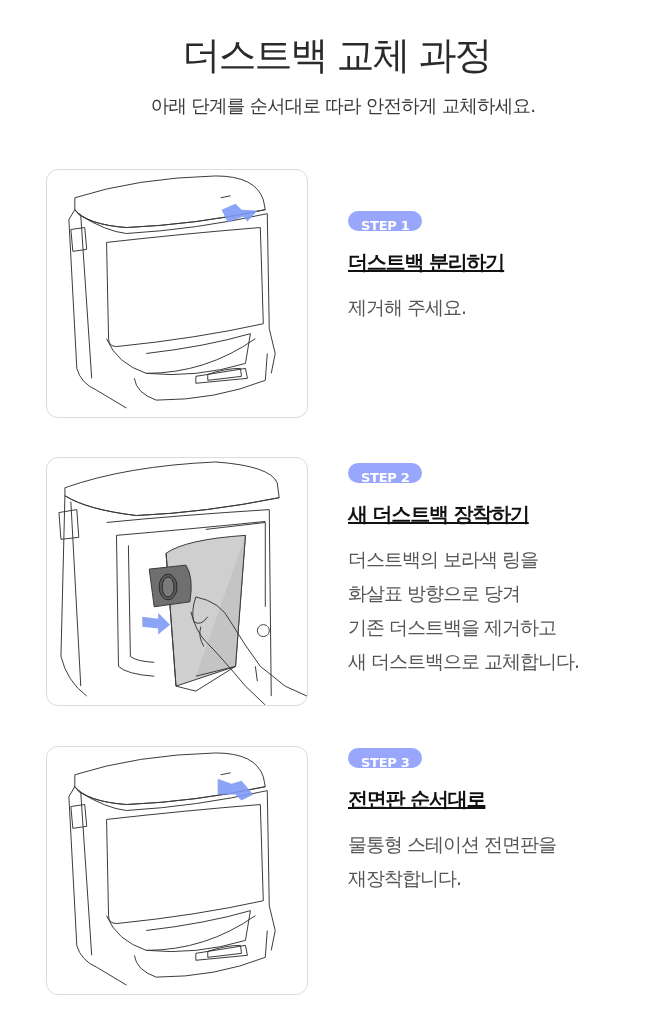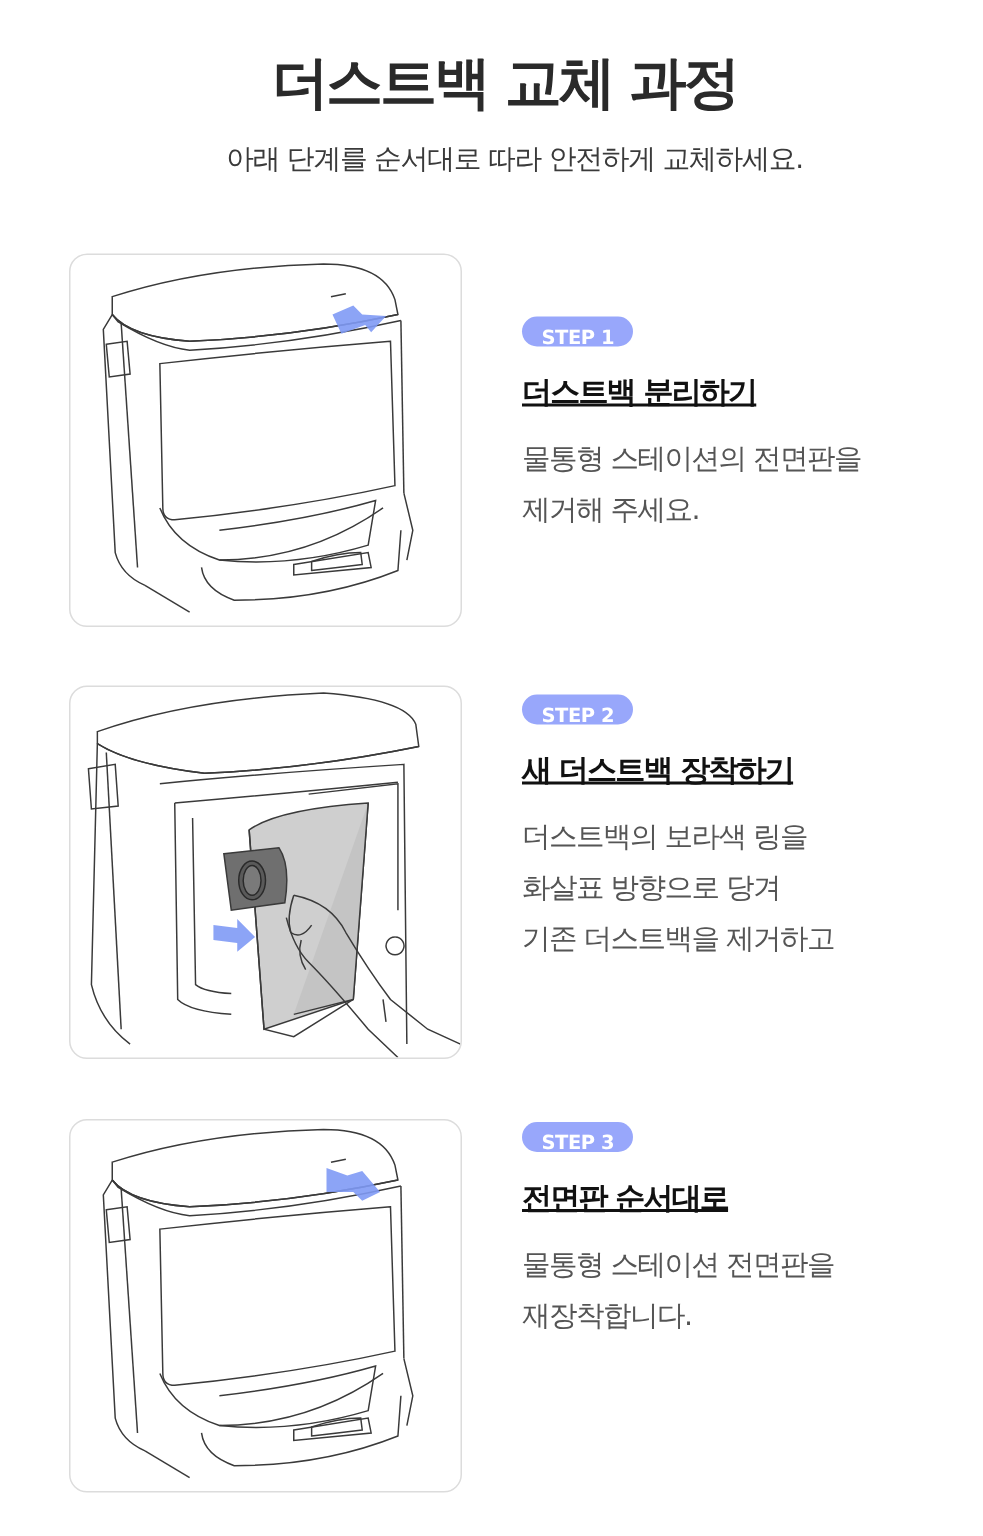--- a/index.html
+++ b/index.html
@@ -1,20 +1,20 @@
 <!DOCTYPE html>
 <html><head>
 <meta charset="utf-8">
 <style>
   * { margin: 0; padding: 0; box-sizing: border-box; }
   html, body { width: 655px; height: 1024px; background: #ffffff; overflow: hidden; }
   body { font-family: "DejaVu Sans", "Liberation Sans", sans-serif; color: #1a1a1a; position: relative; }
   .title {
     position: absolute; left: 0; right: 0; top: 30px;
-    text-align: center; font-size: 38px; font-weight: bold; color: #2a2a2a;
+    text-align: center; font-size: 38px; font-weight: normal; color: #2a2a2a;
     letter-spacing: -2px;
     margin-left: 18px;
   }
   .subtitle {
     position: absolute; left: 0; right: 0; top: 93px;
     text-align: center; font-size: 18.5px; color: #3a3a3a; letter-spacing: -0.8px; margin-left: 31px;
   }
   .card {
     position: absolute; left: 46px; width: 262px; height: 249px;
     border: 1.5px solid #dcdcdc; border-radius: 12px; background: #fff; overflow: hidden;
@@ -60,21 +60,20 @@
     <path d="M224 160 L230 185 L226 205"></path>
     <path d="M50 222 L80 240"></path>
     <path d="M175 28 L185 26"></path>
     <polygon points="176,40 190,34 196,40 212,41 202,52 198,47 182,53" fill="#7f9af5" stroke="none" opacity="0.9"></polygon>
   </svg>
 </div>
 <div class="step-text" style="top:211px;">
   <span class="badge">STEP 1</span>
   <div class="step-title">더스트백 분리하기</div>
   <div class="step-desc">
-    <div>물통형 스테이션의 전면판을</div>
     <div>제거해 주세요.</div>
   </div>
 </div>
 
 <div class="card" style="top:457px;">
   <svg viewBox="0 0 262 249" fill="none" stroke="#3a3a3a" stroke-width="1">
     <path d="M18 30 Q80 8 170 4 Q225 8 232 25 L234 40 Q160 55 90 58 Q40 52 18 38 Z"></path>
     <path d="M18 38 Q40 52 90 58 Q160 55 234 40"></path>
     <path d="M18 38 L14 200 Q20 225 40 240"></path>
     <path d="M24 44 L34 230"></path>
@@ -99,20 +98,21 @@
     <polygon points="96,160 112,162 112,156 124,168 112,178 112,172 96,170" fill="#7f9af5" stroke="none" opacity="0.9"></polygon>
   </svg>
 </div>
 <div class="step-text" style="top:463px;">
   <span class="badge">STEP 2</span>
   <div class="step-title">새 더스트백 장착하기</div>
   <div class="step-desc">
     <div>더스트백의 보라색 링을</div>
     <div>화살표 방향으로 당겨</div>
     <div>기존 더스트백을 제거하고</div>
+    <div>새 더스트백으로 교체합니다.</div>
   </div>
 </div>
 
 <div class="card" style="top:746px;">
   <svg viewBox="0 0 262 249" fill="none" stroke="#3a3a3a" stroke-width="1">
     <path d="M28 28 Q90 8 170 6 Q210 6 218 30 L220 40 Q150 55 80 58 Q40 55 28 40 Z"></path>
     <path d="M28 40 Q40 55 80 58 Q150 55 220 40"></path>
     <path d="M28 40 L32 45 Q60 62 80 64 Q150 60 222 44"></path>
     <path d="M28 40 L22 50 L30 200 Q34 215 50 222"></path>
     <path d="M34 46 L45 210"></path>

